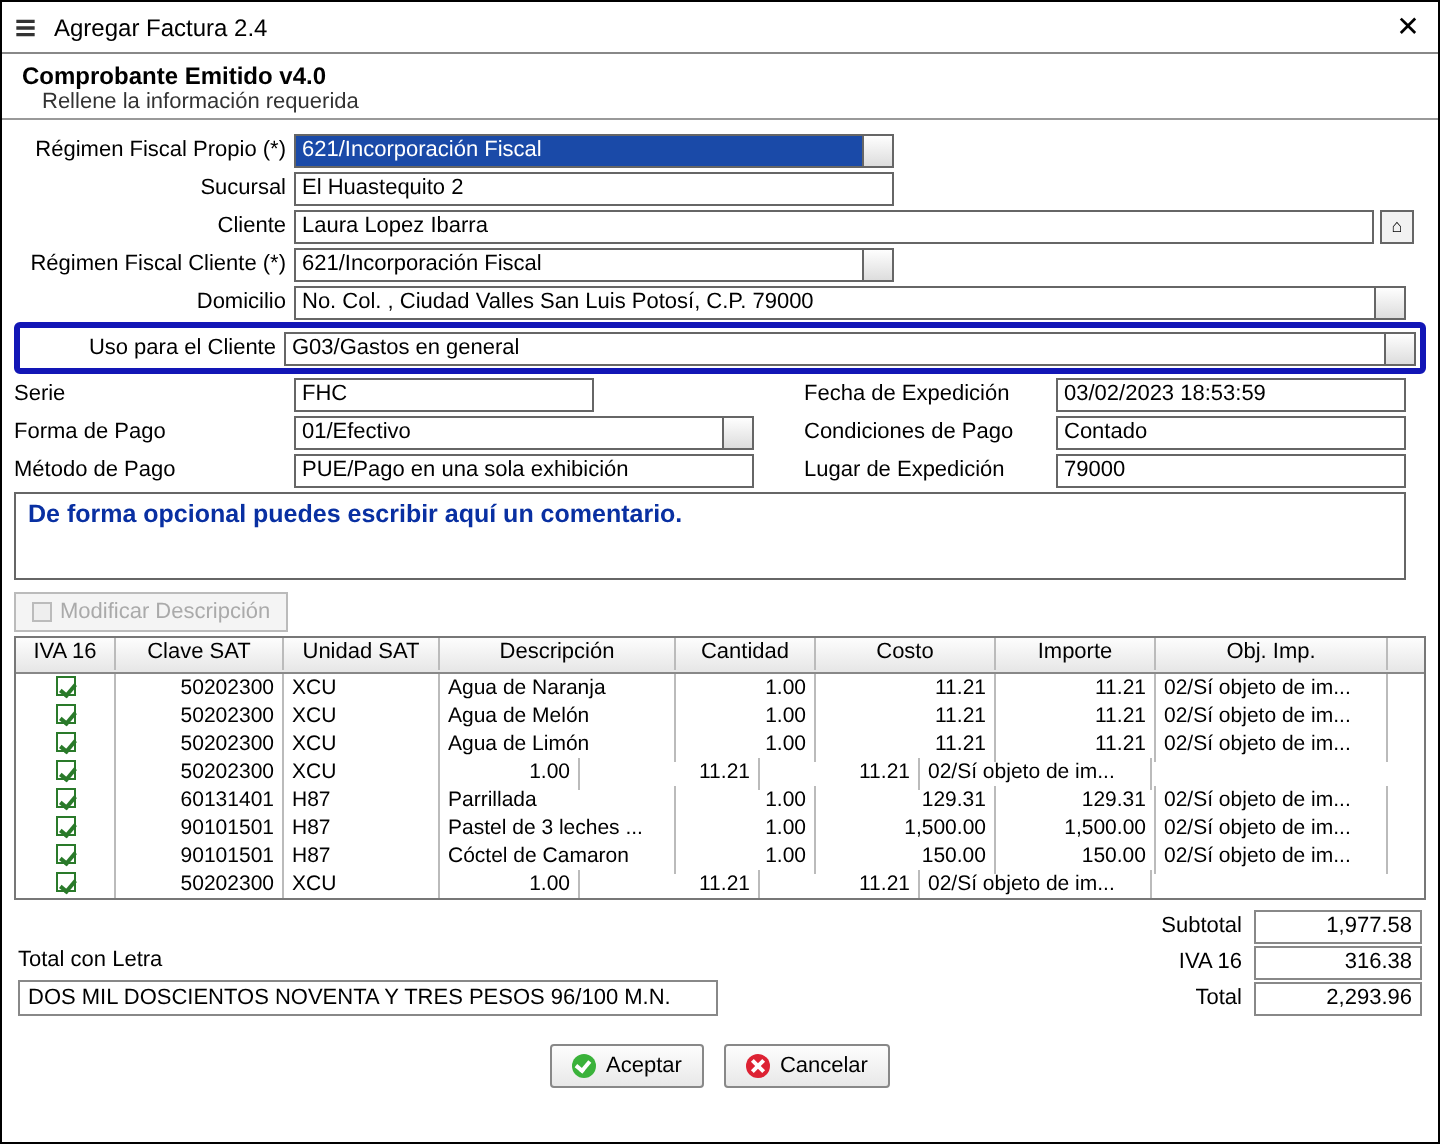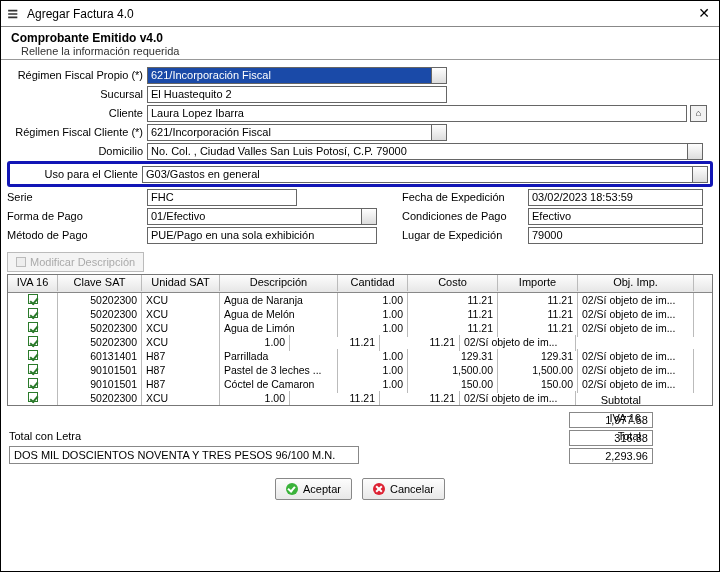--- a/index.html
+++ b/index.html
@@ -34,21 +34,21 @@
   .gh { font-weight:normal; text-align:center; }
   .grow { display:flex; height:14px; font-size:10.5px; }
   .grow:nth-child(even){ background:#fff; }
   .col-chk{width:50px;} .col-sat{width:84px;} .col-uni{width:78px;} .col-desc{width:118px;}
   .col-cant{width:70px;} .col-cost{width:90px;} .col-imp{width:80px;} .col-obj{width:116px;}
   .gc.num{ text-align:right; }
   .gc.chk{ text-align:center; }
   .chkicon{ display:inline-block; width:10px; height:10px; border:1px solid #2a7a2a; position:relative; }
   .chkicon::after{ content:""; position:absolute; left:1px; top:3px; width:6px; height:3px; border-left:2px solid #2a7a2a; border-bottom:2px solid #2a7a2a; transform:rotate(-50deg); }
   .totals { margin:4px 8px 0 8px; }
-  .totrow { display:flex; justify-content:flex-end; align-items:center; height:18px; gap:6px;flex-direction:column; }
+  .totrow { display:flex; justify-content:flex-end; align-items:center; height:18px; gap:6px; }
   .totrow .tlbl { width:60px; text-align:right; }
   .totrow .tval { width:84px; text-align:right; border:1px solid #888; padding:1px 4px; background:#fff; height:17px; }
   .letra-row{ display:flex; align-items:center; gap:6px; margin-top:2px;}
   .letra-lbl{ white-space:nowrap; }
   .letra-box{ border:1px solid #888; height:18px; padding:2px 4px; width:350px; background:#fff; }
   .footer { display:flex; justify-content:center; gap:10px; margin-top:8px; padding:6px 16px; }
   .btn { border:1px solid #888; background:linear-gradient(#fdfdfd,#e8e8e8); height:22px; padding:0 10px; display:flex; align-items:center; gap:5px; border-radius:2px; cursor:pointer; }
   .ic-ok{ width:12px; height:12px; border-radius:50%; background:#3ab23a; position:relative; }
   .ic-ok::after{ content:""; position:absolute; left:2px; top:3px; width:5px; height:3px; border-left:2px solid #fff; border-bottom:2px solid #fff; transform:rotate(-50deg); }
   .ic-no{ width:12px; height:12px; border-radius:50%; background:#d23; position:relative; }
@@ -59,21 +59,21 @@
 </style>
 </head>
 <body>
 
 
 
 <div class="titlebar">
   <svg class="logo" viewBox="0 0 16 12">
       <path d="M1 2 H12 M1 6 H12 M1 10 H12"></path>
     </svg>
-  <span class="title">Agregar Factura 4.0</span>
+  <span class="title">Agregar Factura 2.4</span>
   <span class="close">✕</span>
 </div>
 
 <div class="subheader">
   <div class="sh-title">Comprobante Emitido v4.0</div>
   <div class="sh-sub">Rellene la información requerida</div>
 </div>
 
 <div class="form">
 
@@ -143,37 +143,40 @@
 
   <div class="two-col">
     <div class="lbl lbl-130">Forma de Pago</div>
     <div class="inputwrap sel" style="width:230px">
       <div class="val">01/Efectivo</div>
         <span class="caret"></span>
     </div>
     <div style="flex:1"></div>
     <div class="lbl lbl-110">Condiciones de Pago</div>
     <div class="inputwrap" style="width:175px; margin-right:10px">
-      <div class="val">Efectivo</div>
+      <div class="val">Contado</div>
     </div>
   </div>
 
   <div class="two-col">
     <div class="lbl lbl-130">Método de Pago</div>
     <div class="inputwrap" style="width:230px">
       <div class="val">PUE/Pago en una sola exhibición</div>
     </div>
     <div style="flex:1"></div>
     <div class="lbl lbl-110">Lugar de Expedición</div>
     <div class="inputwrap" style="width:175px; margin-right:10px">
       <div class="val">79000</div>
     </div>
   </div>
 
   <div class="comment-row">
+    <div class="comment-box">
+      <span class="comment-text">De forma opcional puedes escribir aquí un comentario.</span>
+    </div>
   </div>
 </div>
 
 <div class="modbtn">
   <span style="width:10px;height:10px;border:1px solid #bbb;background:#eee"></span>
   <span>Modificar Descripción</span>
 </div>
 
 <div class="grid">
   <div class="ghead">

